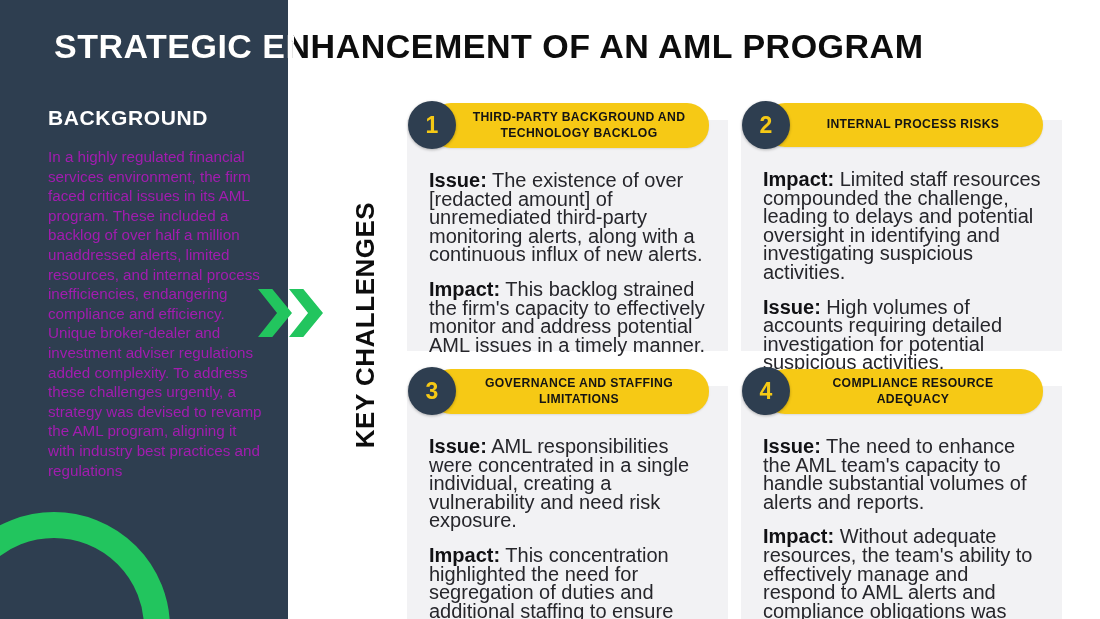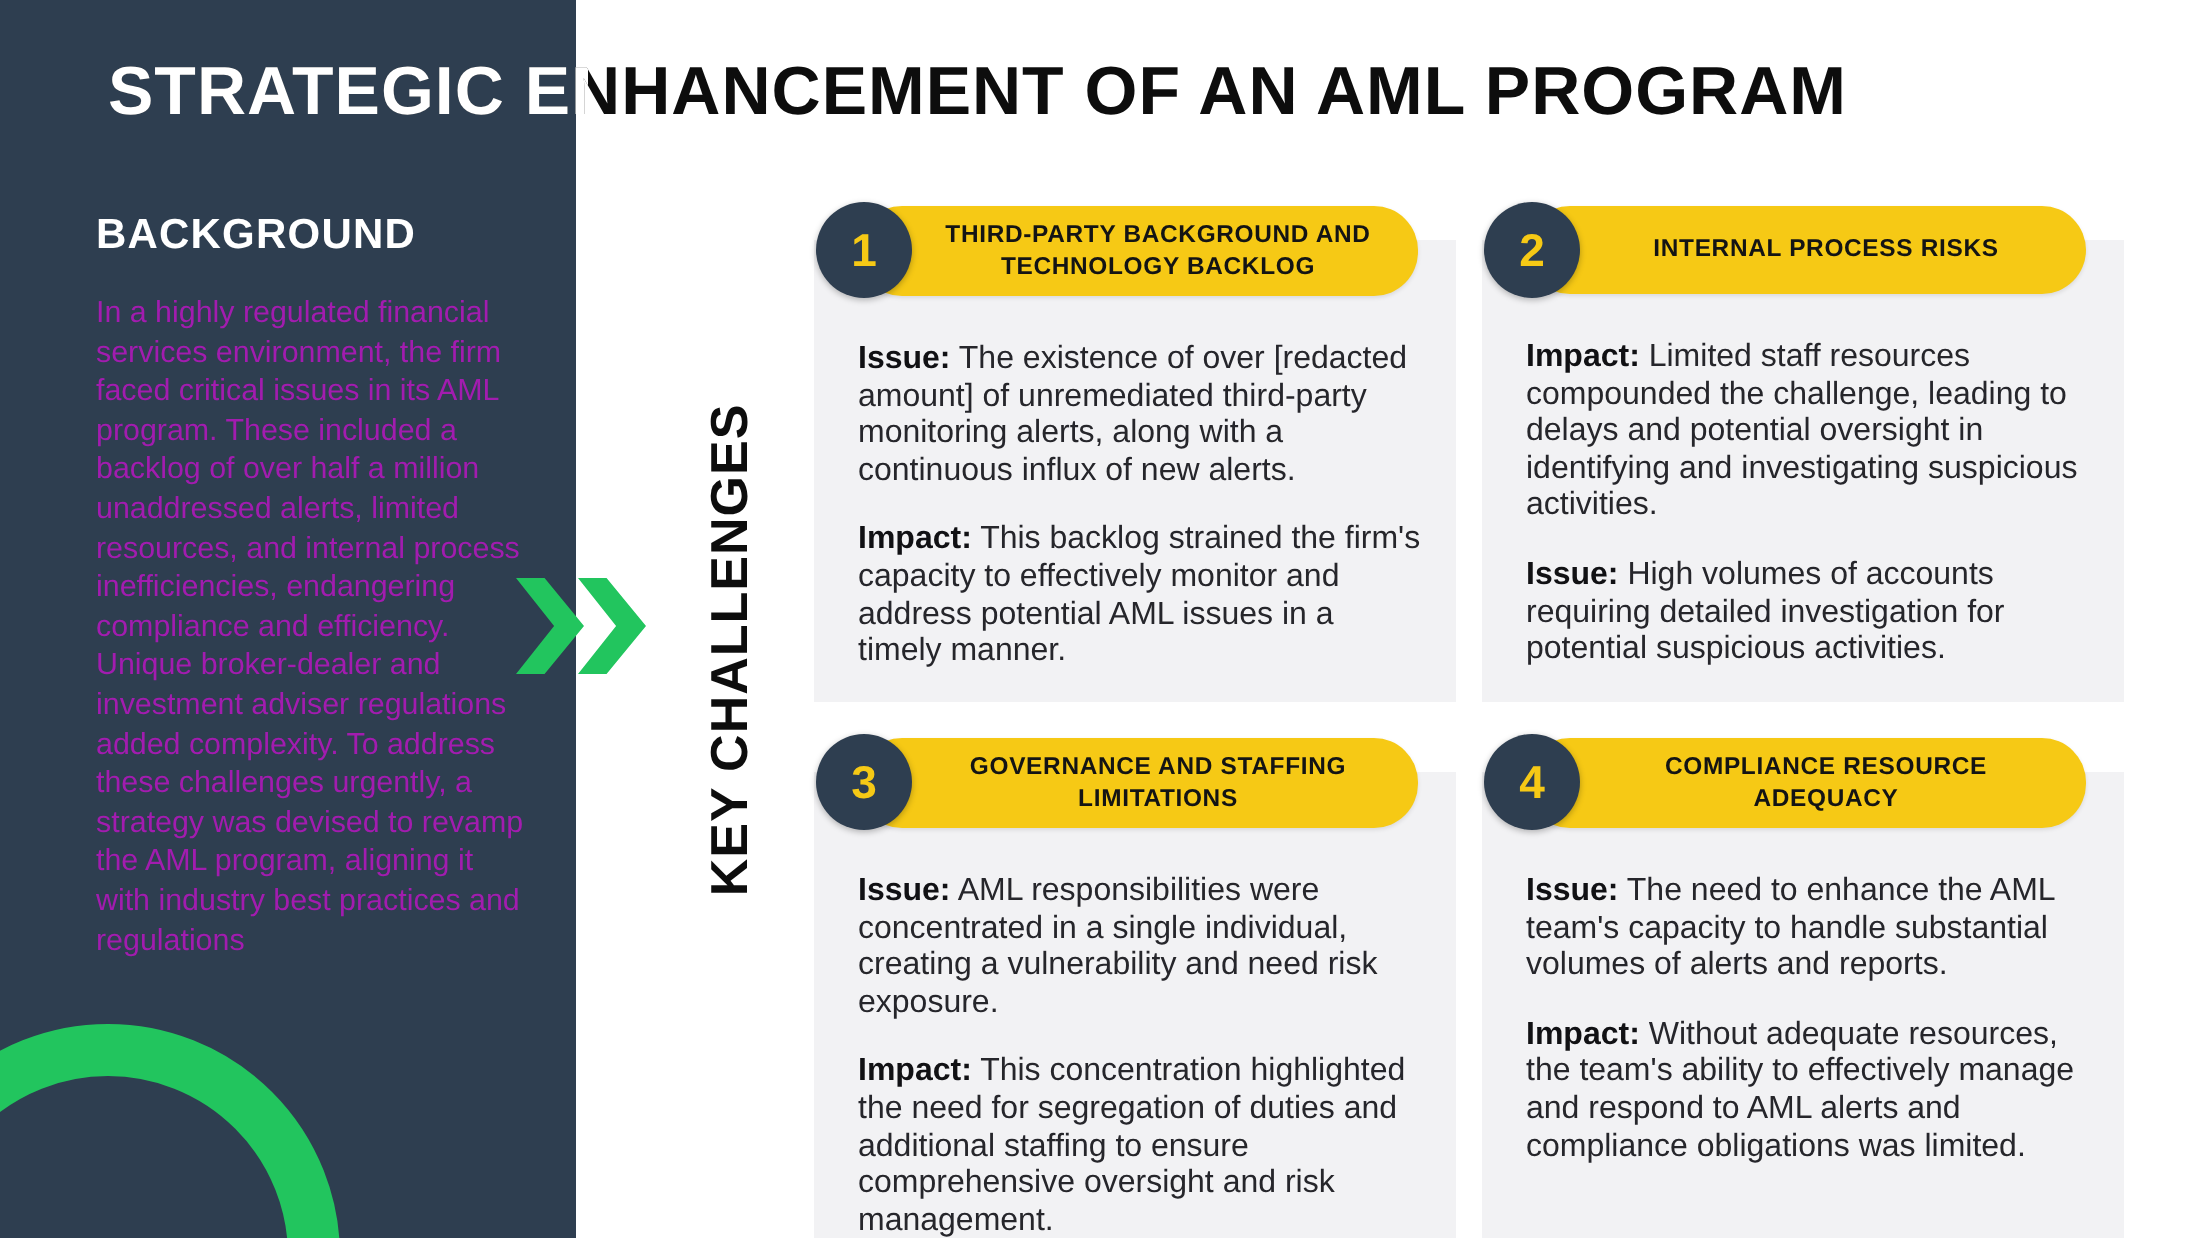--- a/index.html
+++ b/index.html
@@ -154,21 +154,21 @@
     font-size:12.2px;
     font-weight:bold;
     letter-spacing:0.35px;
     line-height:15.5px;
     color:#141414;
   }
   .card-text {
     position:relative;
     z-index:2;
     padding:23px 16px 0 22px;
-    font-size:16px;
+    font-size:20px;
     line-height:18.6px;
     color:#26262b;
   }
   .card-text p { margin-bottom:16px; }
   .card-text p:last-child { margin-bottom:0; }
   .card-text b { font-weight:bold; color:#111114; }
 </style>
 </head>
 <body>
 

